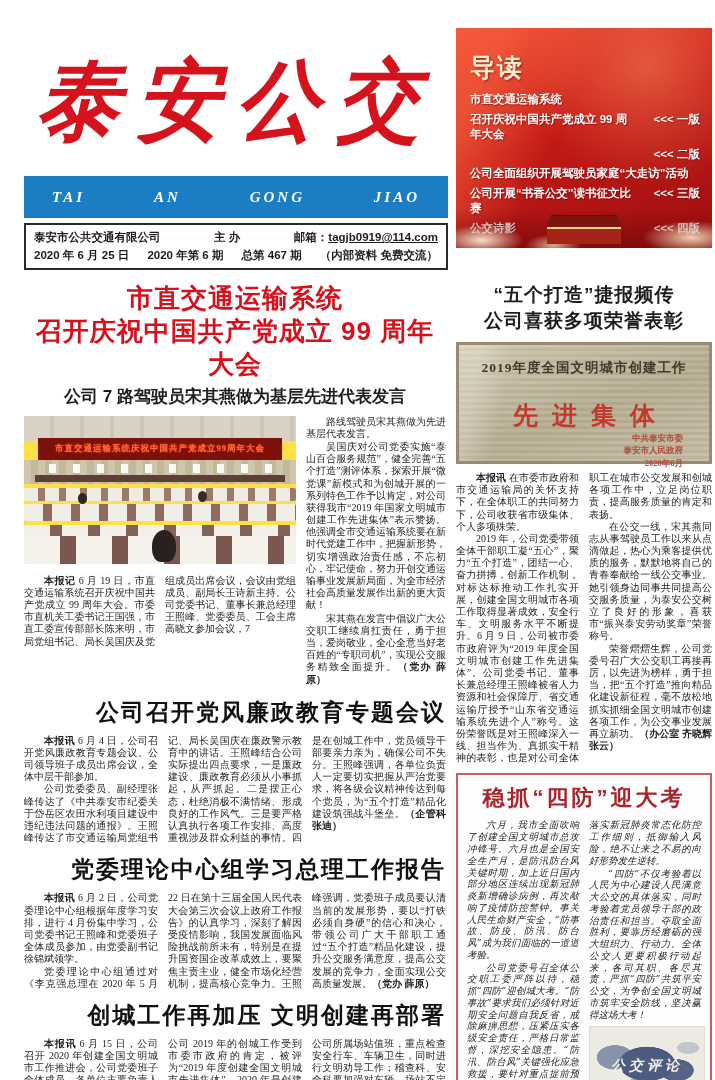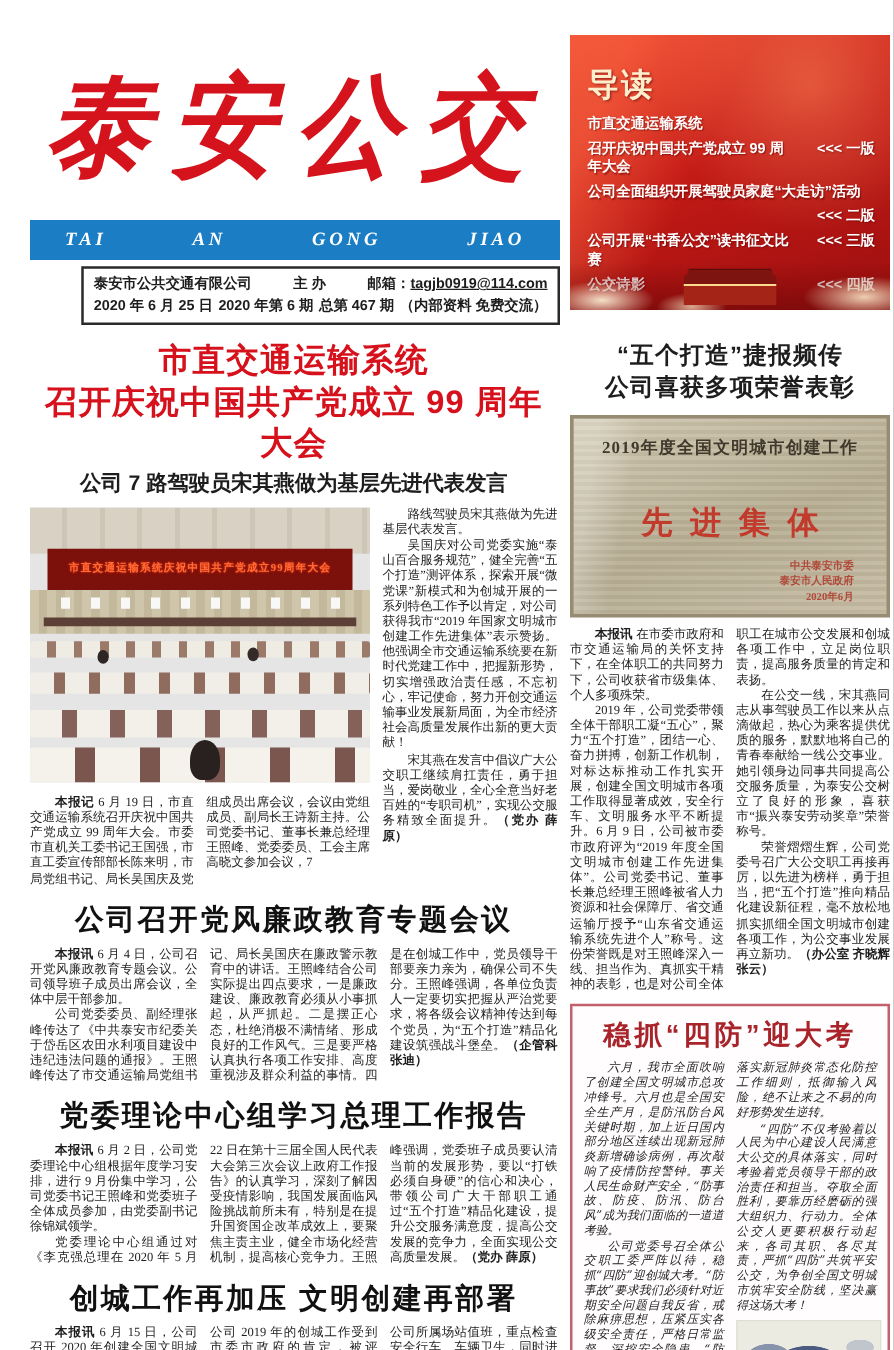--- a/index.html
+++ b/index.html
@@ -12,27 +12,27 @@
   .top { display:flex; gap:8px; }
   
   .mast { width:424px; }
   .calli {
     height:148px; display:flex; align-items:center; justify-content:center;
     font-size:84px; font-weight:bold; font-style:italic; letter-spacing:16px;
     color:#d5131c; font-family:"DejaVu Serif","Liberation Serif",serif;
     white-space:nowrap; transform:scaleY(1.05);
   }
   .bluebar {
-    height:32px; background:#1b7ec5; color:#fff; display:flex; align-items:center;
+    height:42px; background:#1b7ec5; color:#fff; display:flex; align-items:center;
     justify-content:space-between; padding:0 28px; font-style:italic; font-weight:bold;
     font-size:15px; letter-spacing:3px; font-family:"Liberation Serif",serif;
   }
   .infobox {
     border:2px solid #2a2a2a; margin-top:5px; padding:3px 8px;
-    font-size:11.5px; font-weight:bold; font-family:"Liberation Sans",sans-serif;margin-left:41px;
+    font-size:11.5px; font-weight:bold; font-family:"Liberation Sans",sans-serif;
   }
   .inforow { display:flex; justify-content:space-between; line-height:1.6; }
   .email { text-decoration:underline; color:#1d1d1d; font-weight:bold; }
   
   .guide {
     width:256px; height:220px; position:relative; overflow:hidden; color:#fff;
     background:
       radial-gradient(circle at 75% 18%, rgba(255,150,100,.45), transparent 45%),
       linear-gradient(115deg, rgba(255,110,70,.55) 0 14%, transparent 42%),
       linear-gradient(160deg,#e8402c 0%, #c41a16 45%, #9c0f0f 100%);
@@ -69,21 +69,21 @@
   .a1-h { text-align:center; color:#d6111c; font-weight:bold; font-size:26px;
     line-height:1.28; letter-spacing:1px; font-family:"Liberation Sans",sans-serif; }
   .a1-sub { text-align:center; font-size:17px; font-weight:bold; margin:3px 0 8px;
     font-family:"Liberation Sans",sans-serif; }
   .a1-body { display:flex; gap:10px; }
   .a1-left { width:272px; }
   .a1-right { flex:1; }
   .a1-right .para { margin-bottom:1px; }
   .a1-below { column-count:2; column-gap:10px; margin-top:11px; }
   
-  .photo { height:220px; position:relative; overflow:hidden; background:#e5e5e5; }
+  .photo { height:148px; position:relative; overflow:hidden; background:#fde047; }
   .ph-wall { position:absolute; top:0; left:0; right:0; height:17%;
     background:repeating-linear-gradient(90deg,#d9d2c4 0 26px,#cdc5b5 26px 30px); }
   .ph-banner { position:absolute; top:15%; left:5%; right:5%; height:15%;
     background:#7c100b; color:#ff6b35; display:flex; align-items:center; justify-content:center;
     font-size:8.5px; font-weight:bold; letter-spacing:1px; white-space:nowrap; overflow:hidden;
     text-shadow:0 0 2px #ff3b10; }
   .ph-stage { position:absolute; top:30%; left:0; right:0; height:16%;
     background:repeating-linear-gradient(90deg,#cfc5aa 0 7px,#c3b89c 7px 14px); }
   .ph-people { position:absolute; top:33%; left:6%; right:6%; height:9px;
     background:repeating-linear-gradient(90deg, transparent 0 9px, #f8f8f6 9px 16px, transparent 16px 24px); }
@@ -93,32 +93,32 @@
   .ph-r2 { top:60%; height:17px; background:repeating-linear-gradient(90deg,#f1eee7 0 19px,#8f6c5e 19px 28px); }
   .ph-r3 { top:74%; height:22px; background:repeating-linear-gradient(90deg,#f3f0e9 0 26px,#84625a 26px 38px); }
   .ph-r4 { bottom:0; height:28px; background:repeating-linear-gradient(90deg,#f5f2ec 0 36px,#7a564e 36px 52px); }
   .ph-head { position:absolute; bottom:2px; left:47%; width:24px; height:32px;
     background:#29211f; border-radius:50% 50% 38% 38%; }
   .ph-head2 { position:absolute; top:52%; left:20%; width:9px; height:11px;
     background:#2e2624; border-radius:50%; }
   .ph-head3 { position:absolute; top:51%; left:64%; width:9px; height:11px;
     background:#342a28; border-radius:50%; }
   
-  .sec-h { text-align:center; font-size:23px; font-weight:bold; letter-spacing:2px;
+  .sec-h { text-align:right; font-size:23px; font-weight:bold; letter-spacing:2px;
     font-family:"Liberation Sans",sans-serif; margin:10px 0 7px; color:#111; }
   .art { margin-bottom:2px; }
   
   .r-h { text-align:center; font-size:19px; font-weight:bold; line-height:1.4;
     font-family:"Liberation Sans",sans-serif; letter-spacing:1px; }
-  .plaque { margin:7px 0 8px; height:162px; border:3px solid #978c72; padding:14px 12px 8px;
+  .plaque { margin:7px 0 8px; height:122px; border:3px solid #978c72; padding:14px 12px 8px;
     background:
       linear-gradient(100deg, rgba(255,255,255,.25) 0 8%, transparent 20%),
       repeating-linear-gradient(180deg, rgba(255,255,255,.08) 0 3px, rgba(0,0,0,.03) 3px 6px),
       linear-gradient(160deg,#cfc6ae,#b6ac92 55%,#c6bca4);
-    display:flex; flex-direction:column;gap:12px; }
+    display:flex; flex-direction:column; }
   .plq-cap { text-align:center; font-size:13.5px; font-weight:bold; color:#40392c; letter-spacing:1px; }
   .plq-title { text-align:center; font-size:25px; font-weight:bold; color:#c23a2c;
     letter-spacing:14px; margin-top:22px; text-indent:14px; font-family:"Liberation Serif",serif; }
   .plq-sig { margin-top:auto; text-align:right; font-size:8.5px; color:#b04a3a;
     line-height:1.45; font-weight:bold; padding-right:14px; }
   
   .combox { border:2px solid #c2606e; margin-top:9px; padding:8px 9px 9px;
     background:#fffdfd; }
   .com-title { text-align:center; color:#a8242a; font-size:22px; font-weight:bold;
     letter-spacing:3px; font-family:"Liberation Sans",sans-serif; margin-bottom:6px; }
@@ -170,25 +170,25 @@
 
     <div class="guide">
       <div class="guide-title">导读</div>
       <div class="g-item">
         <span>市直交通运输系统</span>
       </div>
       <div class="g-item">
         <span>召开庆祝中国共产党成立 99 周年大会</span>
         <span class="ref">&lt;&lt;&lt; 一版</span>
       </div>
-      <div class="g-item">
-        <span>公司全面组织开展驾驶员家庭“大走访”活动</span>
-      </div>
       <div class="g-item ref-only">
         <span class="ref">&lt;&lt;&lt; 二版</span>
+      </div>
+      <div class="g-item">
+        <span>公司全面组织开展驾驶员家庭“大走访”活动</span>
       </div>
       <div class="g-item">
         <span>公司开展“书香公交”读书征文比赛</span>
         <span class="ref">&lt;&lt;&lt; 三版</span>
       </div>
       <div class="g-item">
         <span>公交诗影</span>
         <span class="ref">&lt;&lt;&lt; 四版</span>
       </div>
       <div class="guide-deco">
@@ -237,21 +237,21 @@
         <div class="sec-h">公司召开党风廉政教育专题会议</div>
         <div class="cols3 bodytext">
           <p class="para"><span class="lead">本报讯</span><span>6 月 4 日，公司召开党风廉政教育专题会议。公司领导班子成员出席会议，全体中层干部参加。</span></p>
           <p class="para"><span>公司党委委员、副经理张峰传达了《中共泰安市纪委关于岱岳区农田水利项目建设中违纪违法问题的通报》。王照峰传达了市交通运输局党组书记、局长吴国庆在廉政警示教育中的讲话。王照峰结合公司实际提出四点要求，一是廉政建设、廉政教育必须从小事抓起，从严抓起。二是摆正心态，杜绝消极不满情绪、形成良好的工作风气。三是要严格认真执行各项工作安排、高度重视涉及群众利益的事情。四是在创城工作中，党员领导干部要亲力亲为，确保公司不失分。王照峰强调，各单位负责人一定要切实把握从严治党要求，将各级会议精神传达到每个党员，为“五个打造”精品化建设筑强战斗堡垒。</span><span class="byline">（企管科 张迪）</span></p>
         </div>
       </div>
 
       <div class="art">
         <div class="sec-h">党委理论中心组学习总理工作报告</div>
         <div class="cols3 bodytext">
-          <p class="para"><span class="lead">本报讯</span><span>6 月 2 日，公司党委理论中心组根据年度学习安排，进行 9 月份集中学习，公司党委书记王照峰和党委班子全体成员参加，由党委副书记徐锦斌领学。</span></p>
+          <p class="para"><span class="lead">本报讯</span><span>6 月 2 日，公司党委理论中心组根据年度学习安排，进行 4 月份集中学习，公司党委书记王照峰和党委班子全体成员参加，由党委副书记徐锦斌领学。</span></p>
           <p class="para"><span>党委理论中心组通过对《李克强总理在 2020 年 5 月 22 日在第十三届全国人民代表大会第三次会议上政府工作报告》的认真学习，深刻了解因受疫情影响，我国发展面临风险挑战前所未有，特别是在提升国资国企改革成效上，要聚焦主责主业，健全市场化经营机制，提高核心竞争力。王照峰强调，党委班子成员要认清当前的发展形势，要以“打铁必须自身硬”的信心和决心，带领公司广大干部职工通过“五个打造”精品化建设，提升公交服务满意度，提高公交发展的竞争力，全面实现公交高质量发展。</span><span class="byline">（党办 薛原）</span></p>
         </div>
       </div>
 
       <div class="art">
         <div class="sec-h">创城工作再加压  文明创建再部署</div>
         <div class="cols3 bodytext">
           <p class="para"><span class="lead">本报讯</span><span>6 月 15 日，公司召开 2020 年创建全国文明城市工作推进会，公司党委班子全体成员，各单位主要负责人及分公司副书记参加会议。会议由公司党委书记、董事长兼总经理王照峰主持。</span></p>
           <p class="para">会上，公司党委委员、工会主席高晓文宣读了《2020 年度市直交通运输系统创建全国文明城市工作实施方案》。王照峰传达了市交通运输局创城工作推进会议精神。他指出，公司 2019 年的创城工作受到市委市政府的肯定，被评为“2019 年度创建全国文明城市先进集体”。2020 年是创建全国文明城市决战年，5 月份测评中，公司一边抓疫情防控，一边抓创城，面对困难，取得了好成绩，受到市创城办的表扬。他强调，各单位要深刻认识领会创城工作的责任感和紧迫感，全力以赴投入到创城工作中。从现在起各分公司行管、安全员排班轮流到各分公司所属场站值班，重点检查安全行车、车辆卫生，同时进行文明劝导工作；稽查科、安全科要加强对车辆、场站不定期检查、保证创城工作对标达标。各三产单位、科室要严格按照创建全国文明城市门前“五包”标准、细化责任分工。全体职工要严阵以待，顶住压力，争荣誉坚持到最后，力争不失分得高分，取得决战的最终胜利。</p>
 

